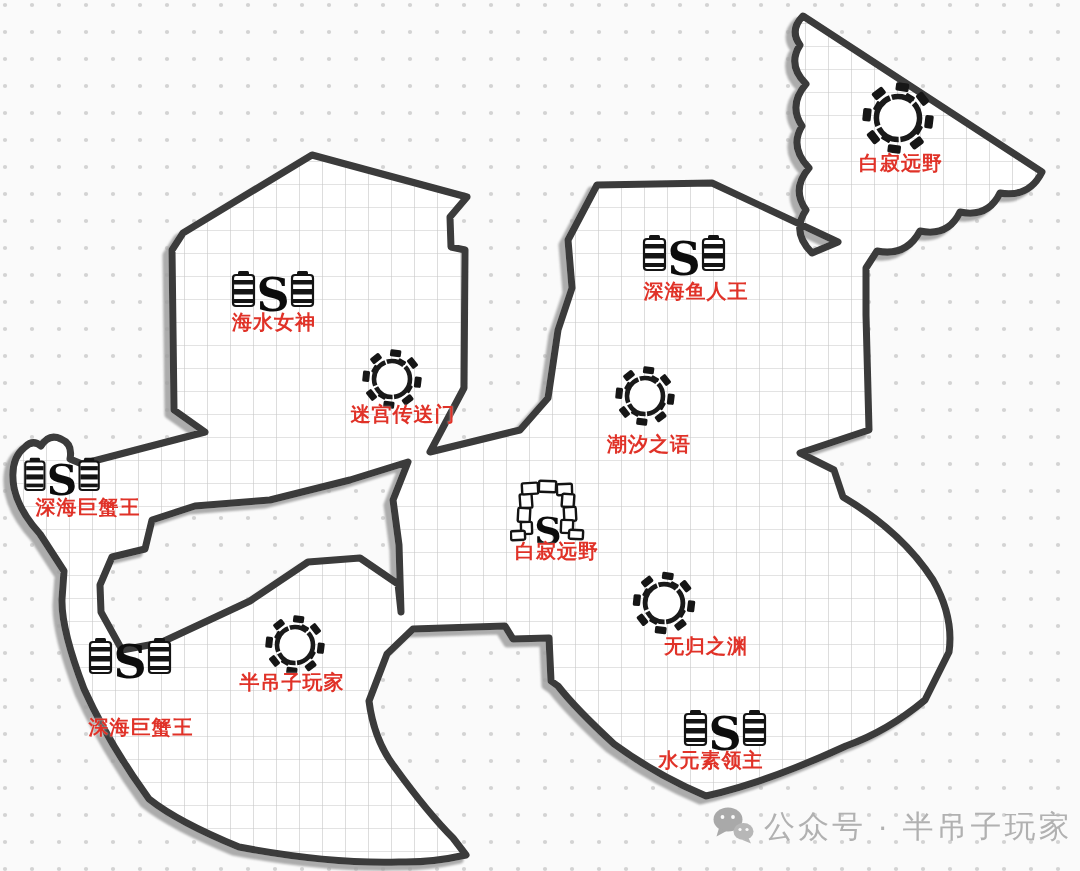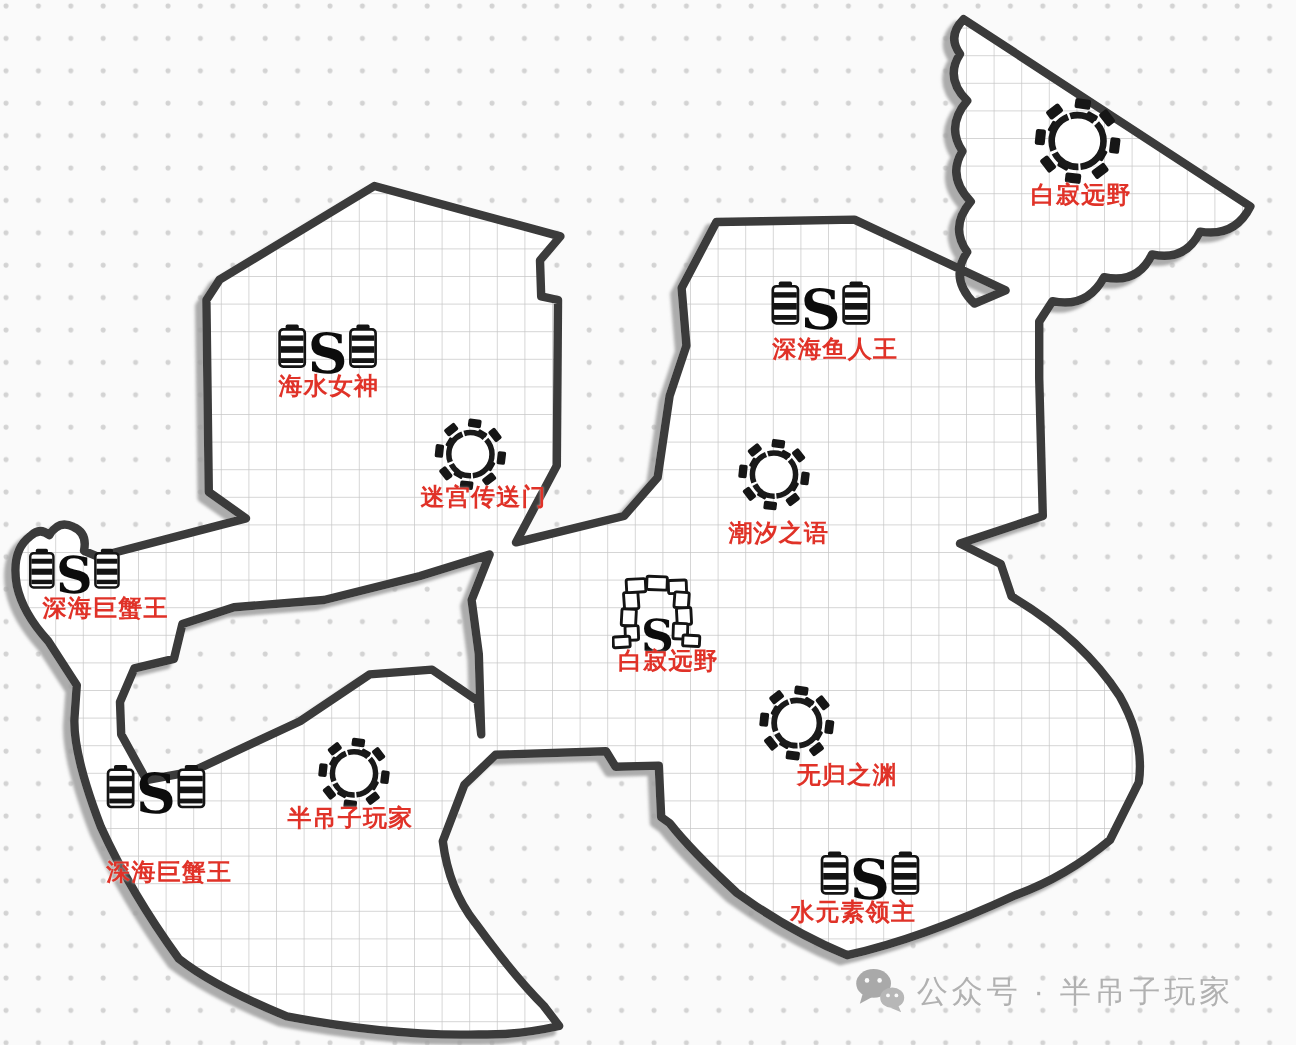--- a/index.html
+++ b/index.html
@@ -22,23 +22,23 @@
     color:var(--label-color,#e03228);
     font-size:20px;
     font-weight:700;
     white-space:nowrap;
     letter-spacing:1px;
     text-shadow:0 0 2px rgba(255,255,255,.8);
   }
   .watermark{
     position:absolute;
     left:712px;top:806px;
-    display:flex;align-items:flex-end;gap:10px;
+    display:flex;align-items:flex-start;gap:10px;
     color:#b1b1b1;
-    font-size:26px;
+    font-size:31px;
     letter-spacing:3px;
     white-space:nowrap;
   }
   .wm-icon{display:inline-flex;}
 </style>
 </head>
 <body>
 
 <div class="stage" style="--label-color: #e03228;">
 

